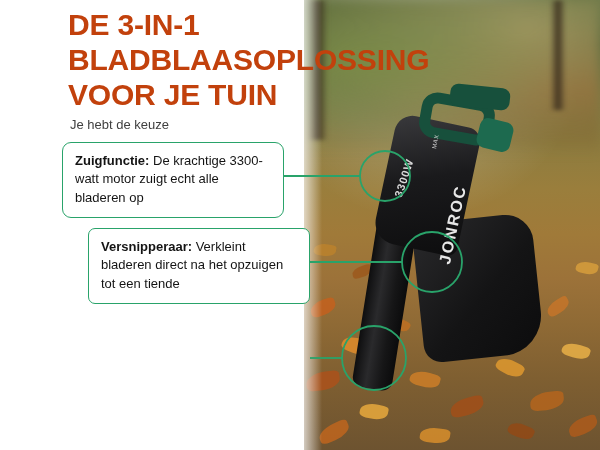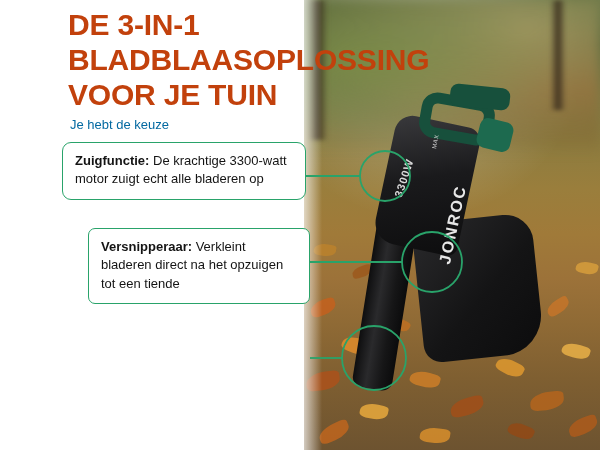--- a/index.html
+++ b/index.html
@@ -157,38 +157,38 @@
     width: 430px;
     color: #c2410c;
     font-size: 30px;
     line-height: 1.16;
     font-weight: bold;
     letter-spacing: -0.2px;
   }
   .subhead {
     position: absolute;
     left: 70px; top: 117px;
-    color: #0369a1;
+    color: #404040;
     font-size: 13px;
   }
 
   
   .card {
     position: absolute;
     background: #ffffff;
     border: 1.6px solid #29a36a;
     border-radius: 9px;
     padding: 9px 12px 10px 12px;
     box-sizing: border-box;
     color: #141414;
     font-size: 13px;
     line-height: 1.42;
   }
   .card b { font-weight: bold; }
-  #card-1 { left: 62px; top: 142px; width: 244px; }
+  #card-1 { left: 62px; top: 142px; width: 222px; }
   #card-2 { left: 88px; top: 228px; width: 222px; border-radius: 7px; }
   #card-3 { left: 110px; top: 325px; width: 200px; }
 
   
   .svg-overlay {
     position: absolute;
     left: 0; top: 0; width: 600px; height: 450px;
     pointer-events: none;
   }
   .vignette-fade {

